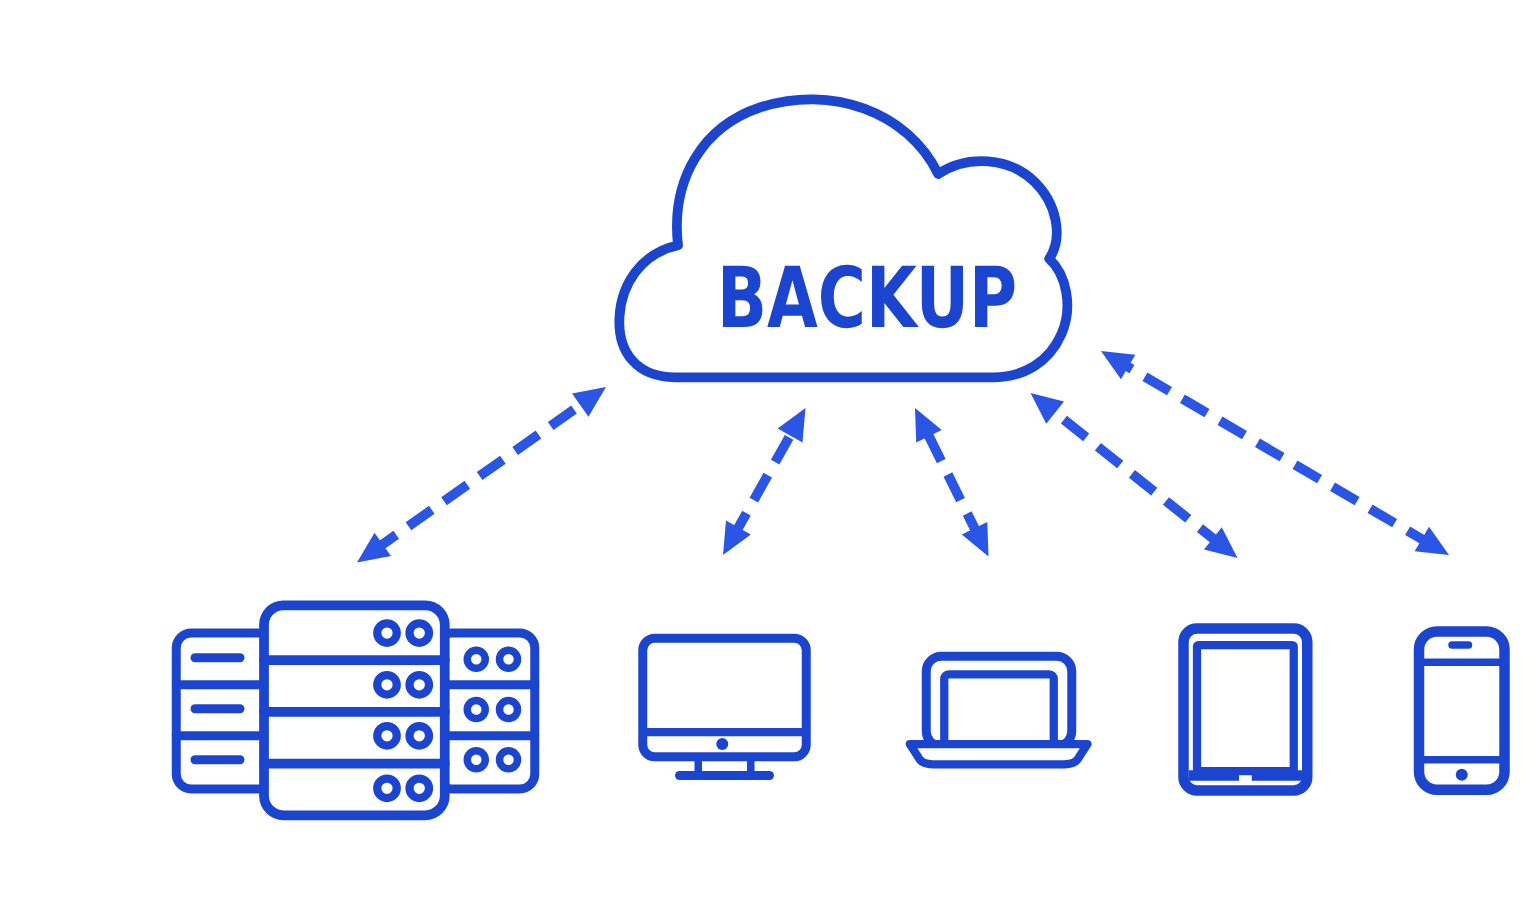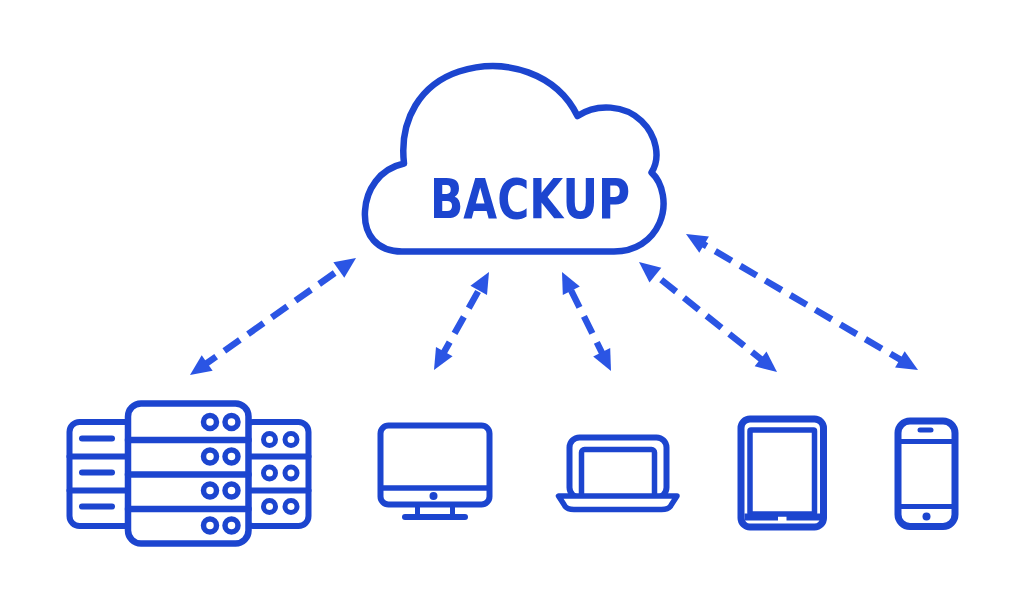--- a/index.html
+++ b/index.html
@@ -9,21 +9,21 @@
     width: 1024px;
     height: 610px;
     overflow: hidden;
     font-family: "DejaVu Sans", "Liberation Sans", sans-serif;
   }
   :root {
     --icon: #1c45cf;
     --arrow: #2b55e4;
     --bg: #ffffff;
   }
-  #stage { width: 960px; height: 610px; position: relative; }
+  #stage { width: 960px; height: 610px; position: relative; margin-left: 48px; }
   svg { display: block; }
 
   .stroke {
     fill: none;
     stroke: var(--icon);
     stroke-linecap: round;
     stroke-linejoin: round;
   }
   .knockout {
     fill: var(--bg);

